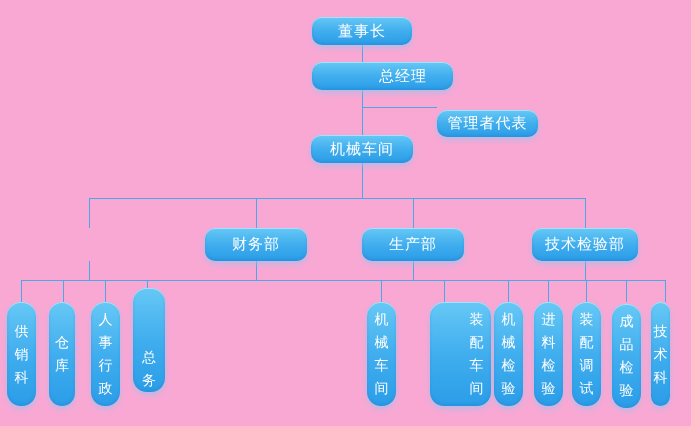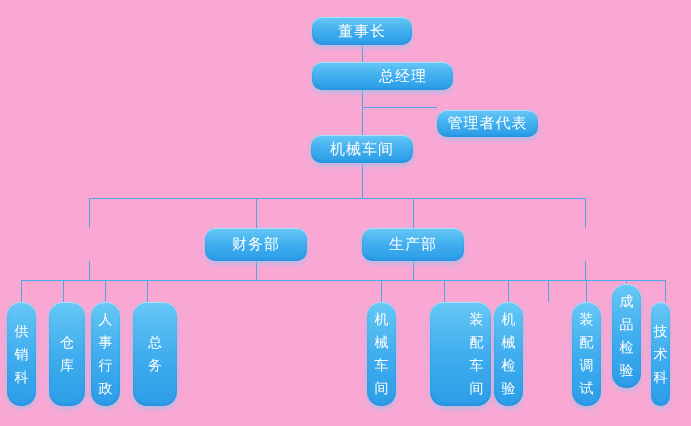--- a/index.html
+++ b/index.html
@@ -76,45 +76,51 @@
   <div class="node" style="left:311px;top:135px;width:102px;height:28px;">
     <span class="label">机械车间</span>
   </div>
 
   <div class="node" style="left:205px;top:228px;width:102px;height:33px;">
     <span class="label">财务部</span>
   </div>
   <div class="node" style="left:362px;top:228px;width:102px;height:33px;">
     <span class="label">生产部</span>
   </div>
+  <div class="node" style="left:532px;top:228px;width:106px;height:33px;">
+    <span class="label">技术检验部</span>
+  </div>
 
   <div class="node v" style="left:7px;top:302px;width:29px;height:104px;">
     <span class="label">供销科</span>
   </div>
-  <div class="node v" style="left:49px;top:302px;width:36px;height:104px;">
+  <div class="node v" style="left:49px;top:302px;width:26px;height:104px;">
     <span class="label">仓库</span>
   </div>
   <div class="node v" style="left:91px;top:302px;width:29px;height:104px;">
     <span class="label">人事行政</span>
   </div>
-  <div class="node v" style="left:133px;top:302px;width:44px;height:104px;">
+  <div class="node v" style="left:133px;top:288px;width:32px;height:104px;align-items:flex-end;">
     <span class="label">总务</span>
   </div>
   <div class="node v" style="left:367px;top:302px;width:29px;height:104px;">
     <span class="label">机械车间</span>
   </div>
   <div class="node v" style="left:430px;top:302px;width:29px;height:104px;padding-left:32px;">
     <span class="label">装配车间</span>
   </div>
   <div class="node v" style="left:494px;top:302px;width:29px;height:104px;">
     <span class="label">机械检验</span>
   </div>
+  <div class="node v" style="left:534px;top:302px;width:29px;height:104px;">
+    <span class="label">进料检验</span>
+  </div>
   <div class="node v" style="left:572px;top:302px;width:29px;height:104px;">
     <span class="label">装配调试</span>
   </div>
-  <div class="node v" style="left:612px;top:284px;width:29px;height:104px;">
+  <div class="node v" style="left:612px;top:304px;width:29px;height:104px;">
     <span class="label">成品检验</span>
   </div>
   <div class="node v" style="left:651px;top:302px;width:19px;height:104px;">
     <span class="label">技术科</span>
   </div>
 
 </div>
 
 </body></html>

